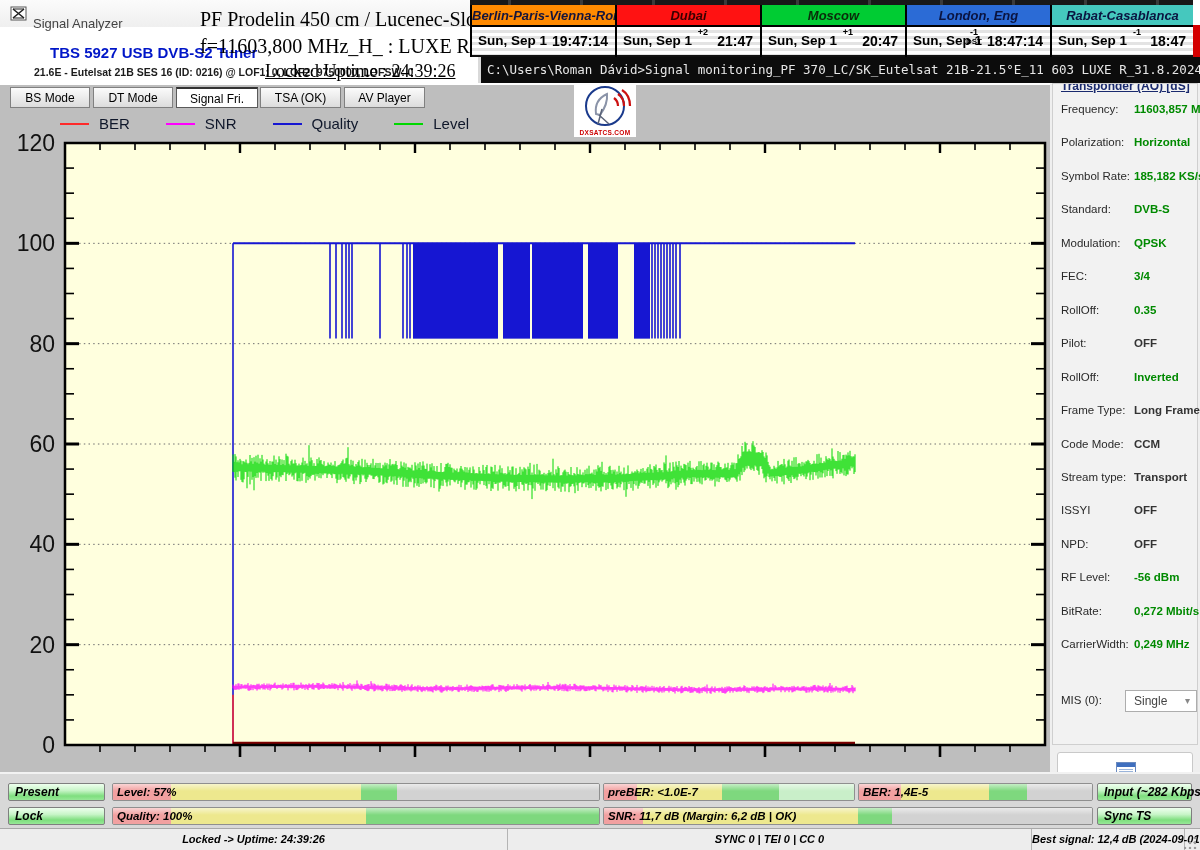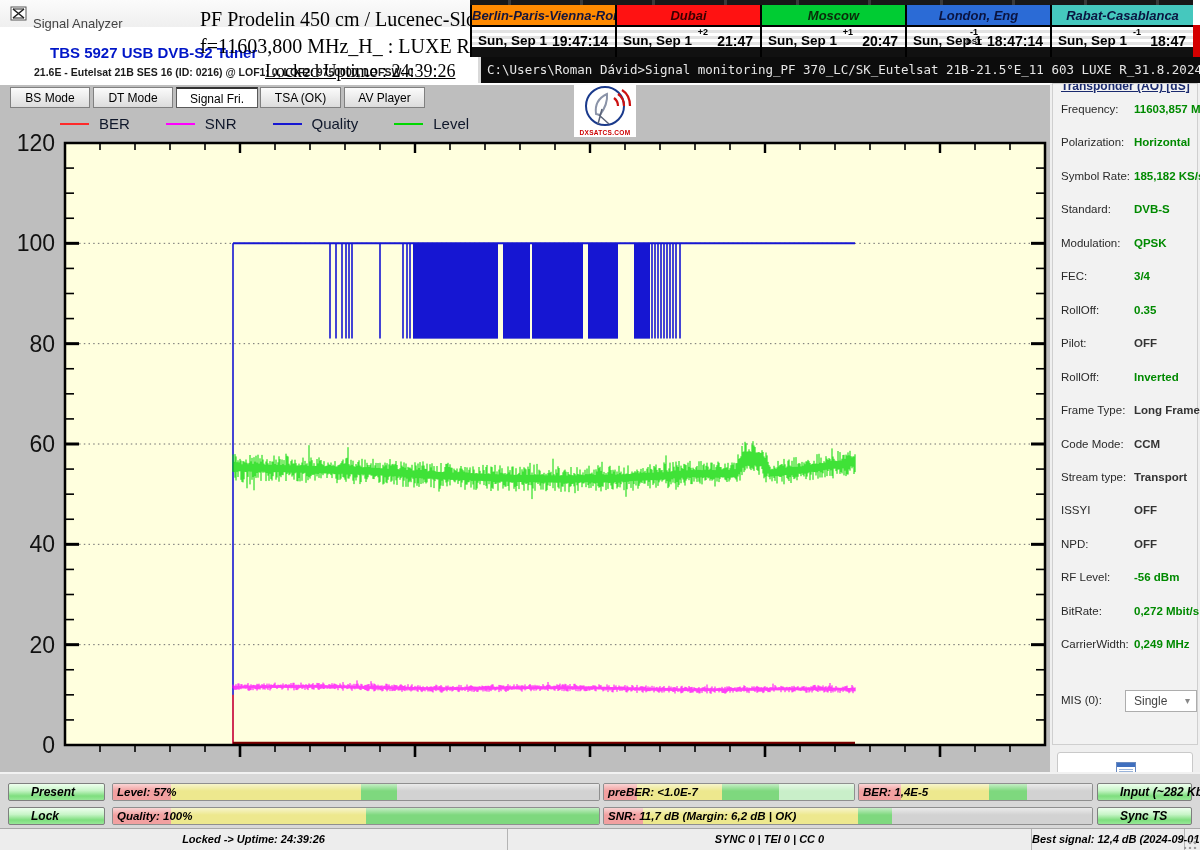--- a/index.html
+++ b/index.html
@@ -19,21 +19,21 @@
   .hc2{position:absolute;left:15px;top:33px;font-size:20px;white-space:nowrap;}
   .hc3{position:absolute;left:80px;top:59px;font-size:18px;white-space:nowrap;text-decoration:underline;text-align:center;}
 
   
   .clockstrip{left:470px;top:0;width:723px;height:57px;background:#111;z-index:6;}
   .clocktop{position:absolute;left:0;top:0;width:100%;height:5px;background:
      repeating-linear-gradient(90deg,#181818 0 38px,#3a3a3a 38px 41px,#181818 41px 72px);}
   .clock{position:absolute;top:5px;height:52px;border-left:2px solid #000;box-sizing:border-box;}
   .clock .chd{height:22px;line-height:22px;text-align:center;font-size:13px;font-weight:bold;
      font-style:italic;color:#14143c;border-bottom:2px solid #000;box-sizing:border-box;white-space:nowrap;overflow:hidden;}
-  .clock .ctm{position:relative;height:20px;background:
+  .clock .ctm{position:relative;height:28px;background:
      repeating-linear-gradient(180deg,#ffffff 0 3px,#e3e3e3 3px 6px);color:#000;}
   .clock .cdate{position:absolute;left:6px;top:6px;font-size:13.5px;font-weight:bold;white-space:nowrap;}
   .clock .ctime{position:absolute;right:7px;top:6px;font-size:14px;font-weight:bold;}
   .clock .coff{position:absolute;top:1px;font-size:9px;font-weight:bold;line-height:9px;text-align:center;}
   .clock .coff .dst{display:block;font-size:8px;font-weight:bold;}
   .red-sliver{left:1193px;top:25px;width:7px;height:32px;background:#d40000;z-index:7;}
 
   
   .terminal{left:478px;top:57px;width:722px;height:26px;background:#0c0c0c;border-left:3px solid #d9d9d9;
      z-index:4;box-sizing:border-box;}
@@ -53,21 +53,21 @@
 
   
   .legend{position:absolute;left:60px;top:32px;height:18px;white-space:nowrap;}
   .leg-item{display:inline-block;margin-right:36px;}
   .leg-line{display:inline-block;width:29px;height:0;border-top:2px solid #000;vertical-align:4px;}
   .leg-lab{display:inline-block;margin-left:10px;font-size:15px;color:#0f172a;}
 
   
   .barszone{left:0;top:772px;width:1200px;height:56px;background:#d8d8d8;border-top:2px solid #f2f2f2;box-sizing:border-box;z-index:8;}
   .badge{position:absolute;height:18px;line-height:17px;font-size:12px;font-weight:bold;font-style:italic;color:#000;
-     padding-left:22px;box-sizing:border-box;border:1px solid #7f7f7f;border-radius:2px;
+     padding-left:6px;box-sizing:border-box;border:1px solid #7f7f7f;border-radius:2px;
      background:linear-gradient(180deg,#eeffee 0%,#c8f5c8 40%,#7ede7e 75%,#97e897 100%);white-space:nowrap;}
   .bar{position:absolute;height:18px;border:1px solid #8f8f8f;border-radius:2px;box-sizing:border-box;overflow:hidden;background:#d2d2d2;}
   .bar .seg{position:absolute;top:0;height:100%;}
   .bar .seg:after{content:"";position:absolute;left:0;top:0;width:100%;height:45%;background:linear-gradient(rgba(255,255,255,.55),rgba(255,255,255,0));}
   .bar .blab{position:absolute;left:4px;top:0;line-height:16px;font-size:11.5px;font-weight:bold;font-style:italic;color:#000;white-space:nowrap;z-index:2;}
 
   
   .statusbar{left:0;top:828px;width:1200px;height:22px;background:#ededed;border-top:1px solid #a8a8a8;z-index:8;}
   .sb-cell{position:absolute;top:0;height:22px;line-height:21px;text-align:center;font-size:11px;font-weight:bold;
      font-style:italic;color:#000;border-right:1px solid #b4b4b4;box-sizing:border-box;white-space:nowrap;}

